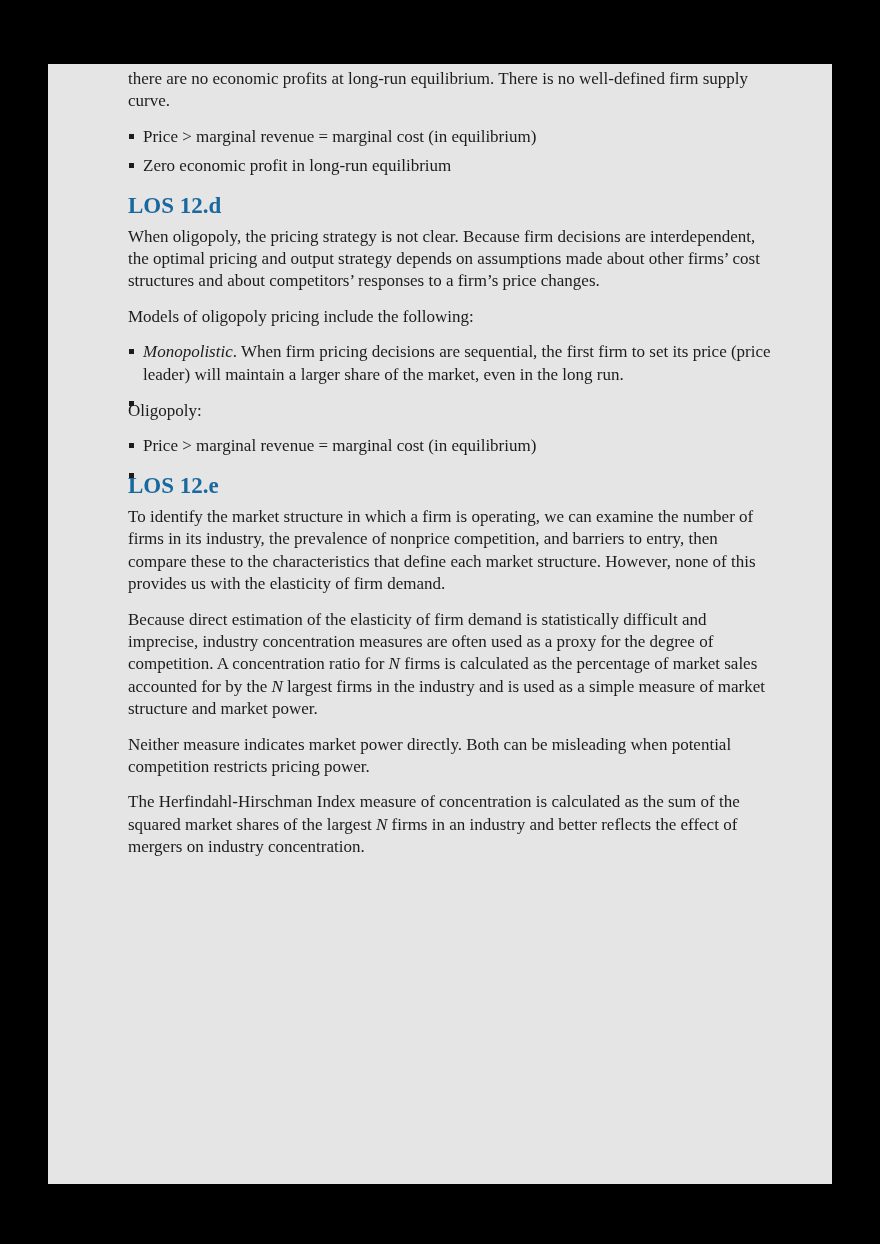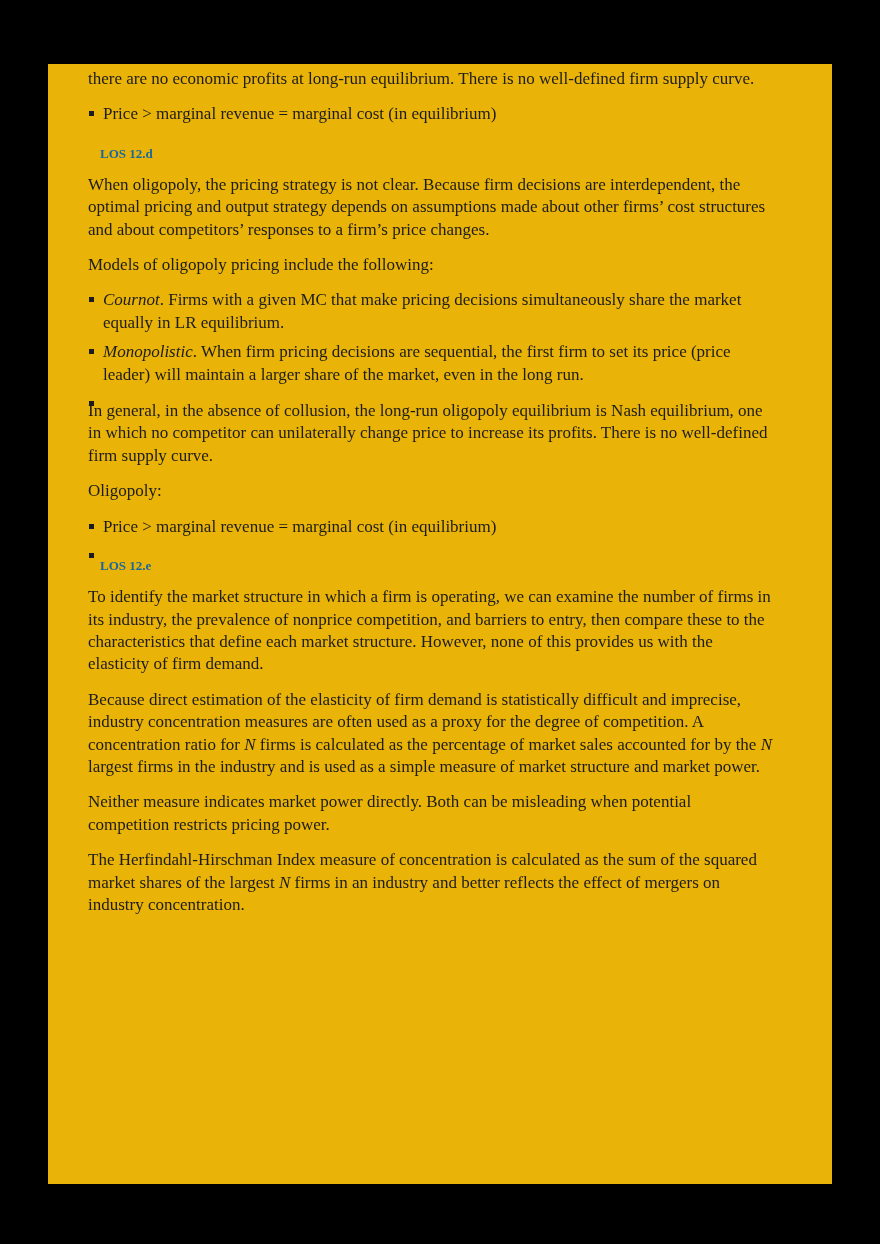--- a/index.html
+++ b/index.html
@@ -19,34 +19,34 @@
     width: 880px;
     height: 1244px;
     background: #000000;
   }
   .paper {
     position: absolute;
     left: 48px;
     top: 64px;
     width: 784px;
     height: 1120px;
-    background: #eab308;
+    background: #e5e5e5;
     box-sizing: border-box;
-    padding: 4px 56px 0 40px;
+    padding: 4px 56px 0 80px;
     overflow: hidden;
     color: #1c1c1c;
     font-size: 17px;
     line-height: 22.4px;
   }
   .para {
     margin: 0 0 13px 0;
   }
   .los {
-    margin: 17px 0 9px 12px;
-    font-size: 13px;
+    margin: 17px 0 9px 0;
+    font-size: 23px;
     line-height: 22px;
     font-weight: bold;
     color: #19699e;
   }
   ul.bullets {
     list-style: none;
     margin: 0 0 14px 0;
     padding: 0;
   }
   ul.bullets li {
@@ -73,43 +73,45 @@
   <div class="paper">
 
     <p class="para"><span>there are no economic profits at long-run equilibrium. There is no well-defined firm supply curve.</span></p>
 
 
     <ul class="bullets">
       <li>
         <span class="marker"></span>
         <span><span>Price &gt; marginal revenue = marginal cost (in equilibrium)</span></span>
       </li>
+      <li>
+        <span class="marker"></span>
+        <span><span>Zero economic profit in long-run equilibrium</span></span>
+      </li>
     </ul>
 
     <h2 class="los">LOS 12.d</h2>
 
     <p class="para"><span>When oligopoly, the pricing strategy is not clear. Because firm decisions are interdependent, the optimal pricing and output strategy depends on assumptions made about other firms’ cost structures and about competitors’ responses to a firm’s price changes.</span></p>
 
     <p class="para"><span>Models of oligopoly pricing include the following:</span></p>
 
     <ul class="bullets">
       <li>
         <span class="marker"></span>
-        <span><span class="em">Cournot</span><span>. Firms with a given MC that make pricing decisions simultaneously share the market equally in LR equilibrium.</span></span>
       </li>
       <li>
         <span class="marker"></span>
         <span><span class="em">Monopolistic</span><span>. When firm pricing decisions are sequential, the first firm to set its price (price leader) will maintain a larger share of the market, even in the long run.</span></span>
       </li>
       <li>
         <span class="marker"></span>
       </li>
     </ul>
 
-    <p class="para"><span>In general, in the absence of collusion, the long-run oligopoly equilibrium is Nash equilibrium, one in which no competitor can unilaterally change price to increase its profits. There is no well-defined firm supply curve.</span></p>
 
     <p class="para"><span>Oligopoly:</span></p>
 
     <ul class="bullets">
       <li>
         <span class="marker"></span>
         <span><span>Price &gt; marginal revenue = marginal cost (in equilibrium)</span></span>
       </li>
       <li>
         <span class="marker"></span>

